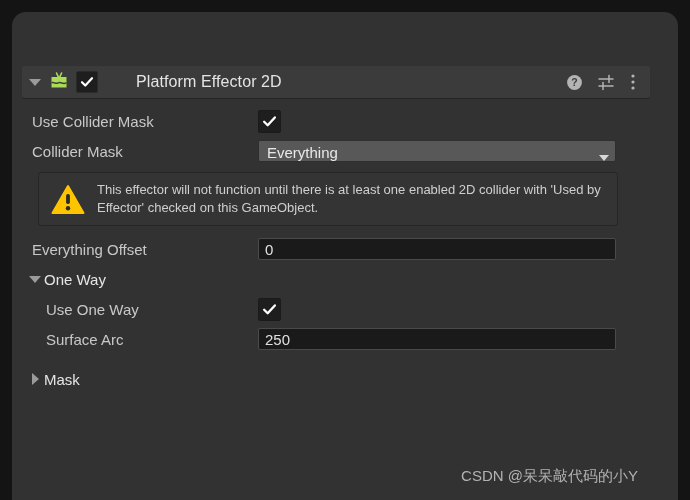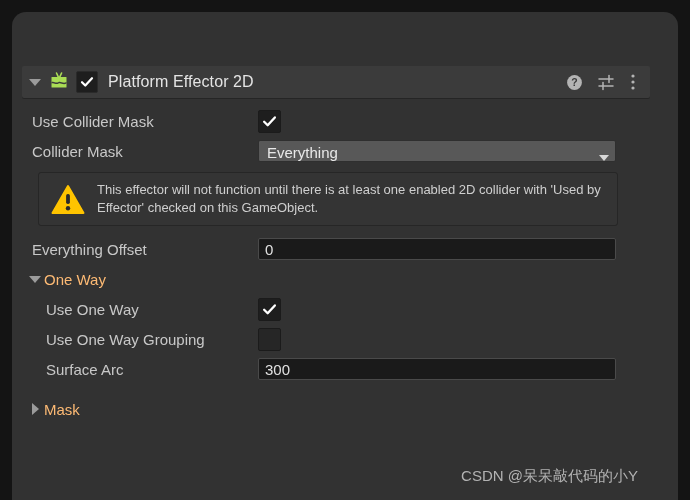--- a/index.html
+++ b/index.html
@@ -87,20 +87,21 @@
     justify-content: center;
     margin-right: 10px;
   }
   .header-checkbox svg { display: block; }
 
   .comp-title {
     color: #e4e4e4;
     font-size: 16px;
     letter-spacing: 0.1px;
     white-space: nowrap;
+    margin-left: 28px;
   }
 
   .header-tools {
     margin-left: auto;
     display: flex;
     align-items: center;
     gap: 14px;
     padding-right: 14px;
   }
   .tool-ico { display: block; cursor: pointer; }
@@ -208,21 +209,21 @@
     height: 30px;
     padding-left: 14px;
   }
   .foldout-row .fo-arrow {
     width: 18px;
     display: flex;
     align-items: center;
     justify-content: center;
   }
   .fo-label {
-    color: #fdba74;
+    color: #e5e5e5;
     font-size: 15px;
   }
 
   
   .watermark {
     position: absolute;
     right: 40px;
     bottom: 14px;
     color: #bdbdbd;
     font-size: 15px;
@@ -324,29 +325,25 @@
 
       <div class="prop-row">
         <div class="prop-label indent">Use One Way</div>
         <div class="cb on">
           <svg width="15" height="15" viewBox="0 0 14 14">
             <path d="M2 7.2 L5.3 10.5 L12 3.2" stroke="#ffffff" stroke-width="2.2" fill="none" stroke-linecap="round" stroke-linejoin="round"></path>
           </svg>
         </div>
       </div>
 
-      <div class="prop-row">
-        <div class="prop-label indent">Use One Way Grouping</div>
-        <div class="cb"></div>
-      </div>
 
       <div class="prop-row">
         <div class="prop-label indent">Surface Arc</div>
         <div class="textfield">
-          <span>300</span>
+          <span>250</span>
         </div>
       </div>
 
       <div style="height:10px"></div>
 
       <div class="foldout-row">
         <span class="fo-arrow">
           <span class="tri-right"></span>
         </span>
         <span class="fo-label">Mask</span>

